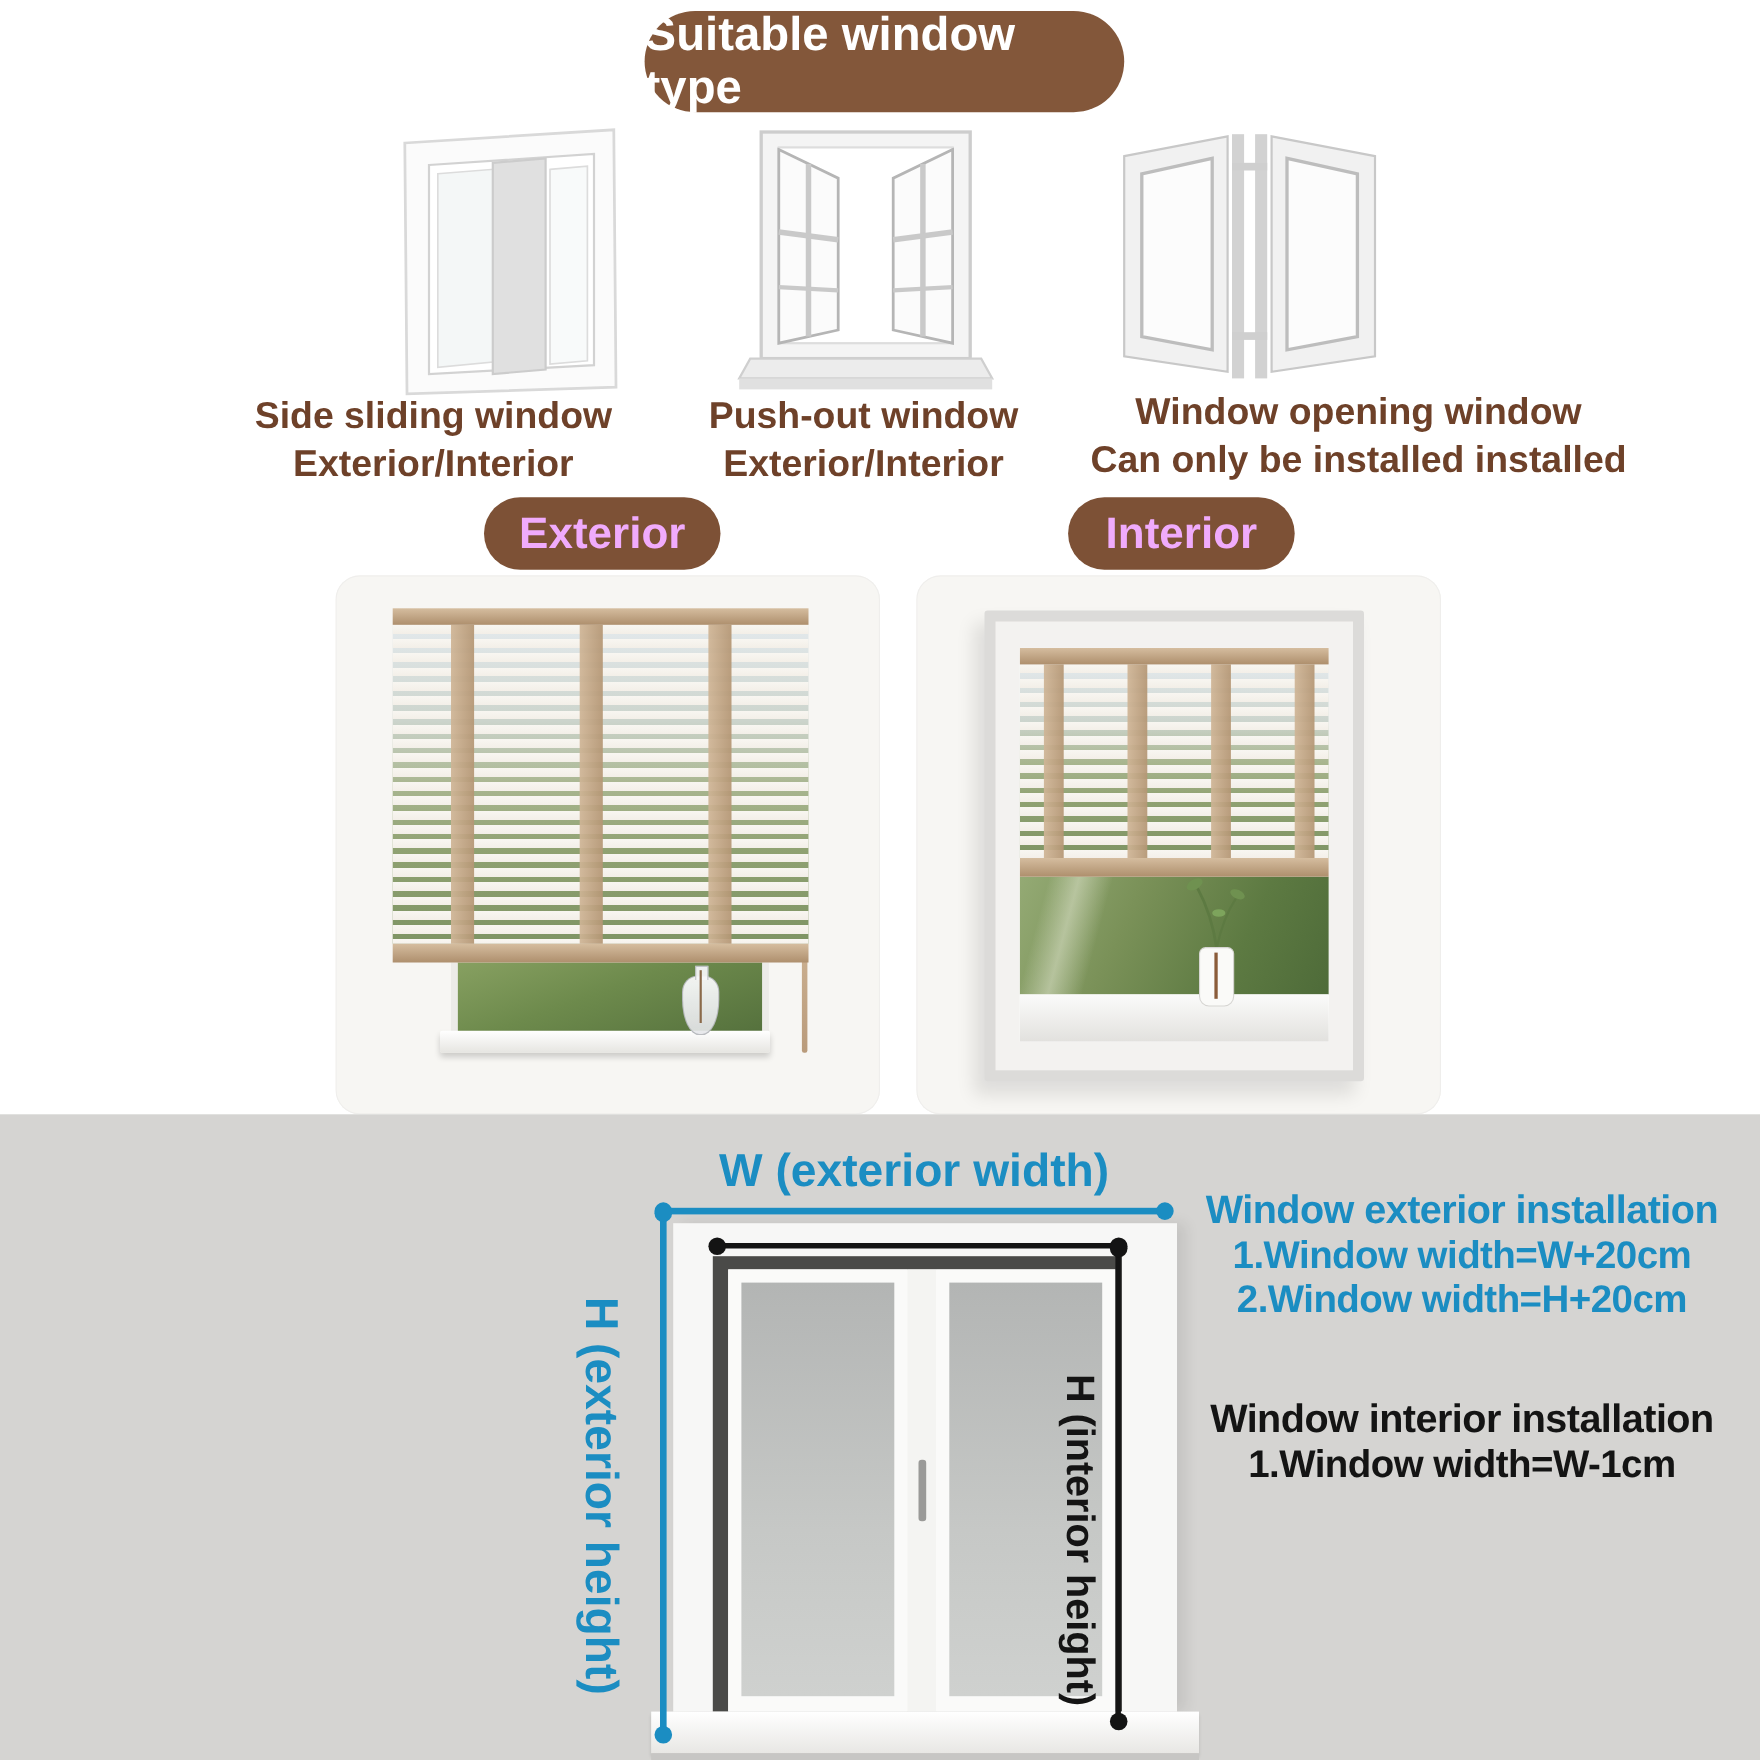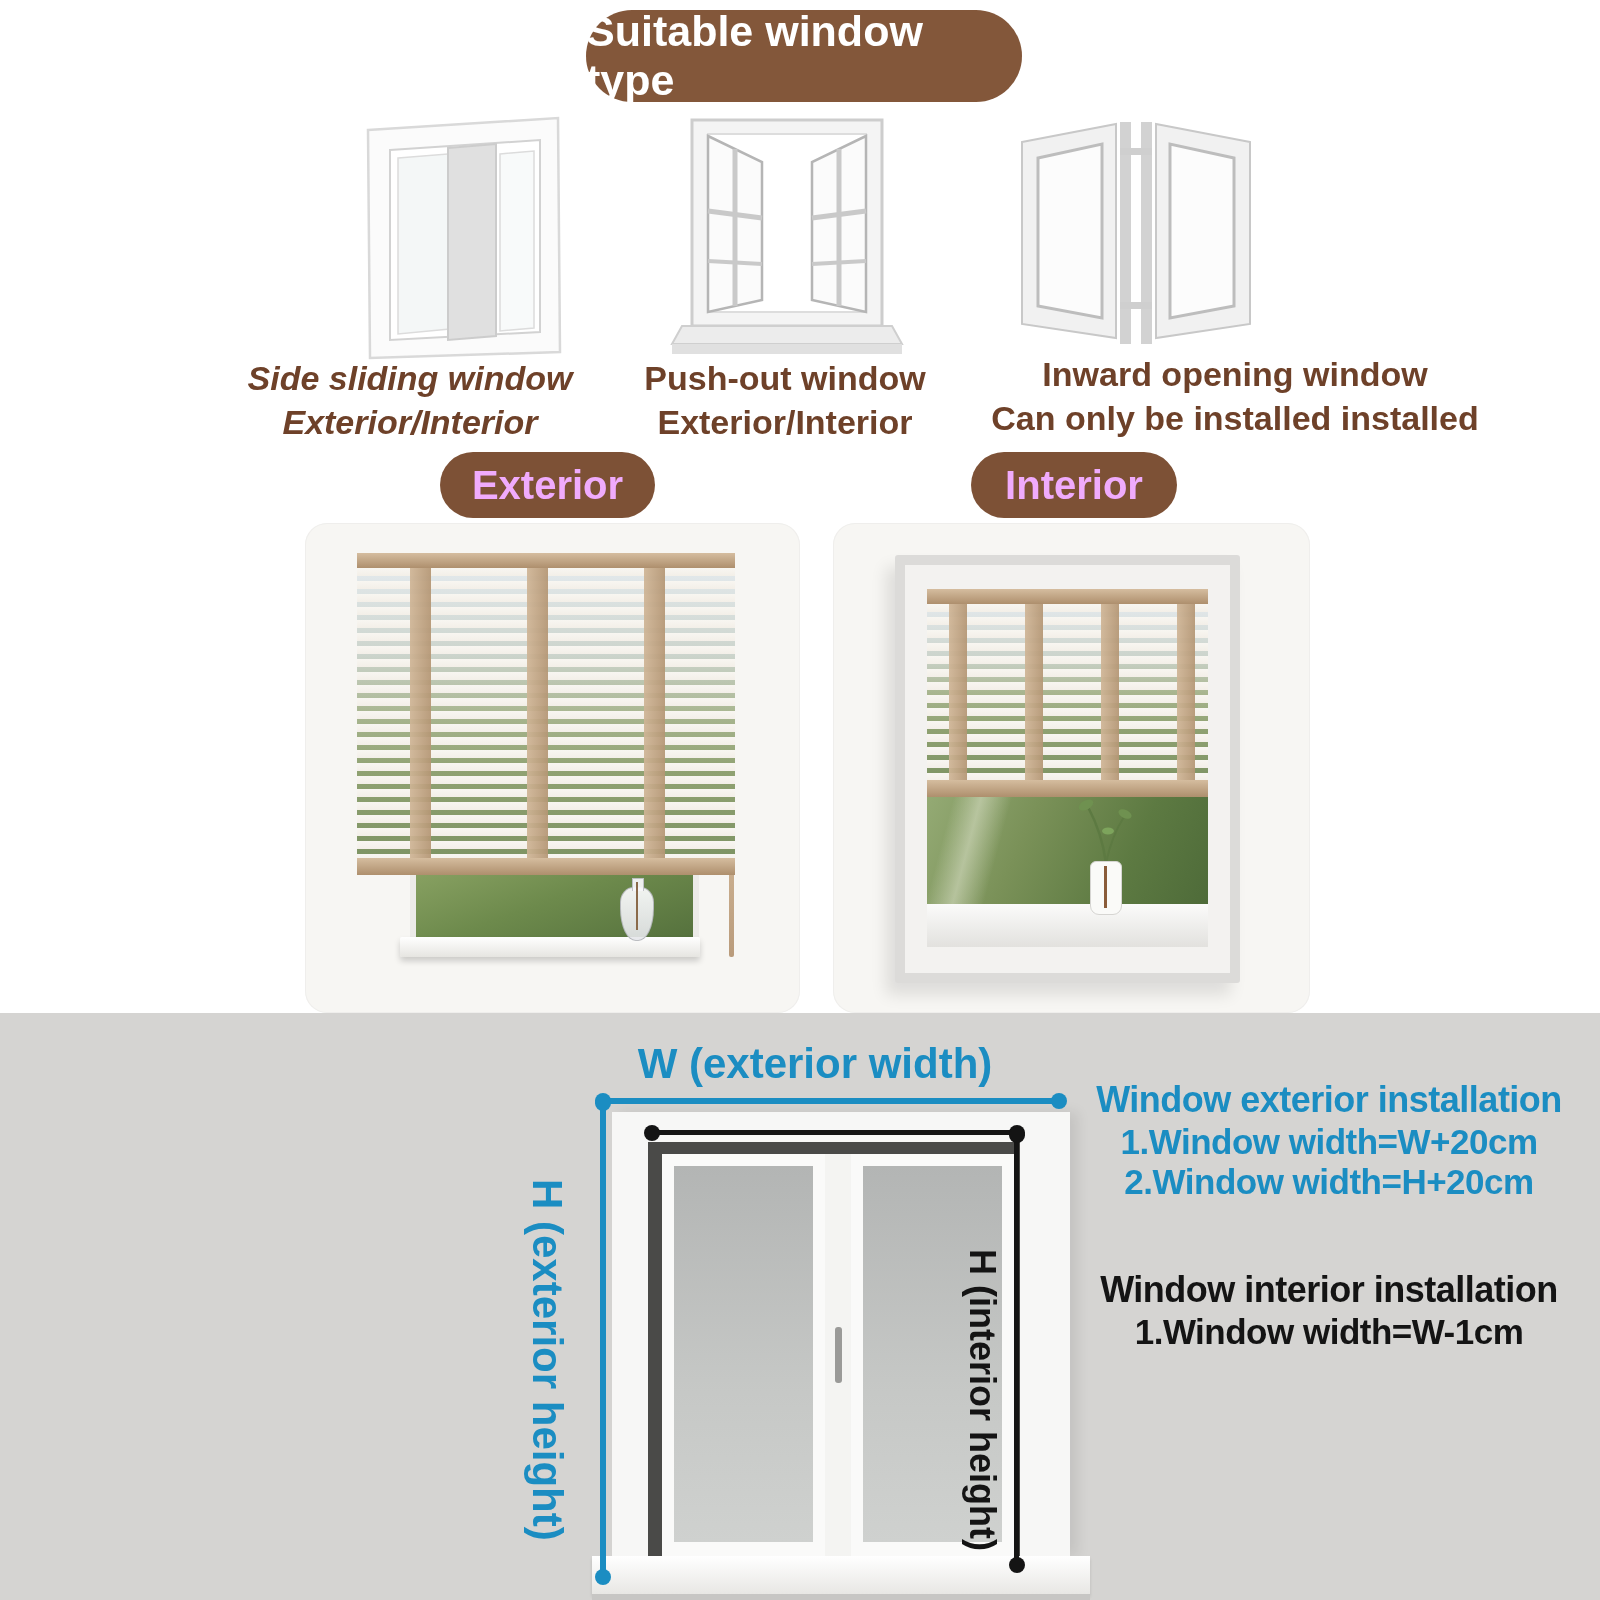--- a/index.html
+++ b/index.html
@@ -96,21 +96,21 @@
   .mline.v::after{bottom:-5px;left:50%;transform:translateX(-50%);}
   .blue{background:#1b8dc2;}
   .blk{background:#141414;}
   .blue-h{left:600px;top:1098px;width:462px;height:6px;}
   .blue-v{left:600px;top:1100px;width:6px;height:480px;}
   .black-h{left:649px;top:1130px;width:371px;height:5px;}
   .black-v{left:1014px;top:1132px;width:5px;height:436px;}
 
   
   .mlabel{position:absolute;font-weight:bold;}
-  .lbl-wext{left:584px;top:1040px;width:462px;text-align:center;color:#1b8dc2;font-size:42px;}
+  .lbl-wext{left:600px;top:1040px;width:462px;text-align:center;color:#1b8dc2;font-size:42px;}
   .lbl-wint{left:649px;top:1140px;width:371px;text-align:center;color:#141414;font-size:37px;}
   .lbl-hext{left:518px;top:1150px;width:58px;height:420px;color:#1b8dc2;font-size:42px;
     writing-mode:vertical-rl;display:flex;align-items:center;justify-content:center;}
   .lbl-hint{left:956px;top:1210px;width:52px;height:380px;color:#141414;font-size:36px;
     writing-mode:vertical-rl;display:flex;align-items:center;justify-content:center;}
 
   
   .instr{position:absolute;left:1068px;width:522px;text-align:center;font-weight:bold;}
   .instr .t-title{font-size:36px;line-height:44px;letter-spacing:-0.5px;display:block;}
   .instr .t-line{font-size:35px;line-height:40px;letter-spacing:-0.5px;display:block;}
@@ -157,30 +157,30 @@
       <polygon points="32,46 96,32 96,206 32,194" fill="#fcfcfc" stroke="#bdbdbd" stroke-width="3"></polygon>
       <polygon points="244,30 150,12 150,226 244,212" fill="#f1f1f1" stroke="#c8c8c8" stroke-width="2"></polygon>
       <polygon points="228,46 164,32 164,206 228,194" fill="#fcfcfc" stroke="#bdbdbd" stroke-width="3"></polygon>
       <rect x="114" y="10" width="11" height="222" fill="#d2d2d2"></rect>
       <rect x="135" y="10" width="11" height="222" fill="#d2d2d2"></rect>
       <rect x="114" y="36" width="32" height="7" fill="#cfcfcf"></rect>
       <rect x="114" y="190" width="32" height="7" fill="#cfcfcf"></rect>
     </svg>
   </div>
 
-  <div class="cap" style="left:220px;top:356px;width:380px;font-style:italic;">
+  <div class="cap" style="left:204px;top:356px;width:380px;">
     <div>Side sliding window</div>
     <div>Exterior/Interior</div>
   </div>
   <div class="cap" style="left:615px;top:356px;width:340px;">
     <div>Push-out window</div>
     <div>Exterior/Interior</div>
   </div>
   <div class="cap" style="left:950px;top:352px;width:570px;">
-    <div>Inward opening window</div>
+    <div>Window opening window</div>
     <div>Can only be installed installed</div>
   </div>
 
   <div class="badge" style="left:440px;top:452px;width:215px;">
     <span>Exterior</span>
   </div>
   <div class="badge" style="left:971px;top:452px;width:206px;">
     <span>Interior</span>
   </div>
 

